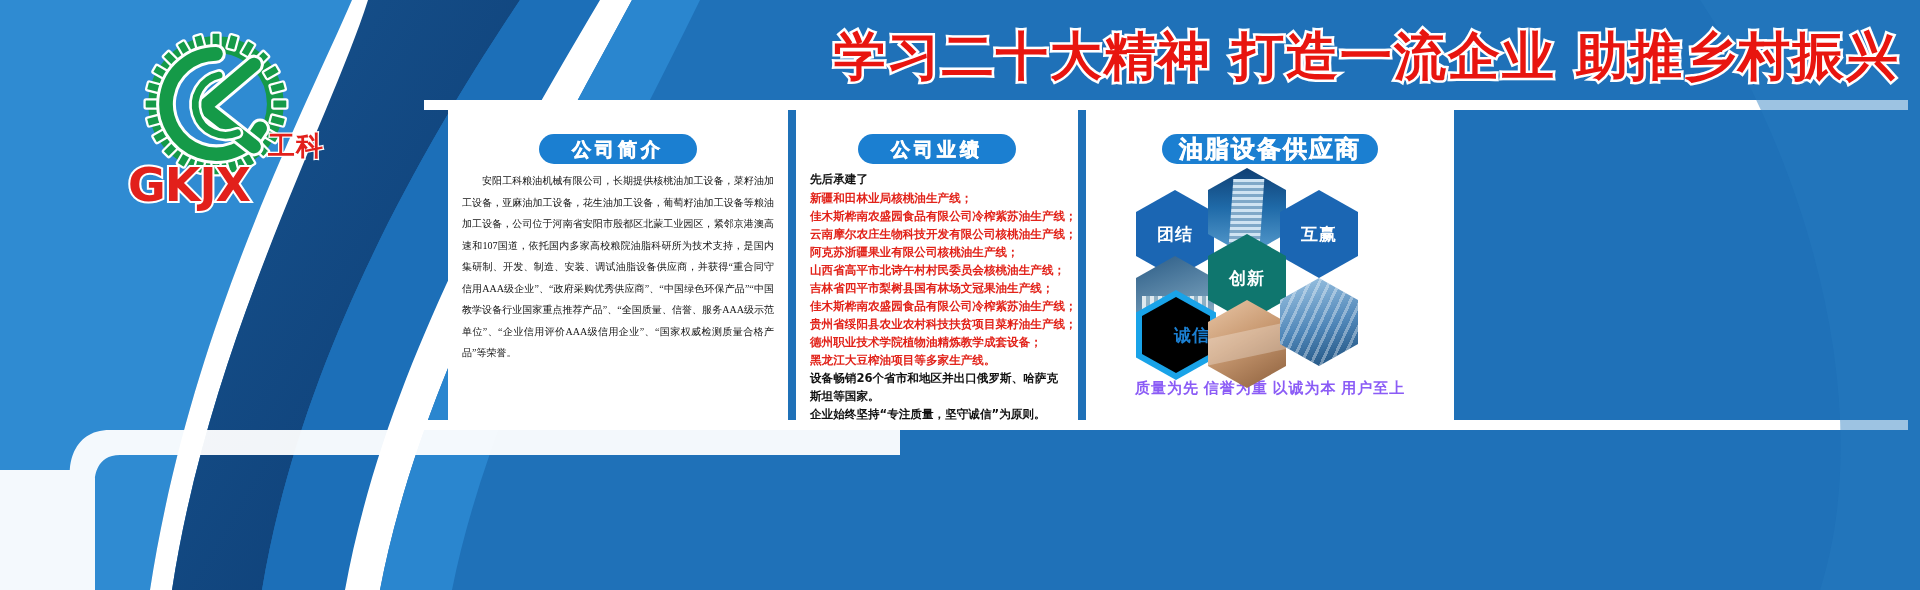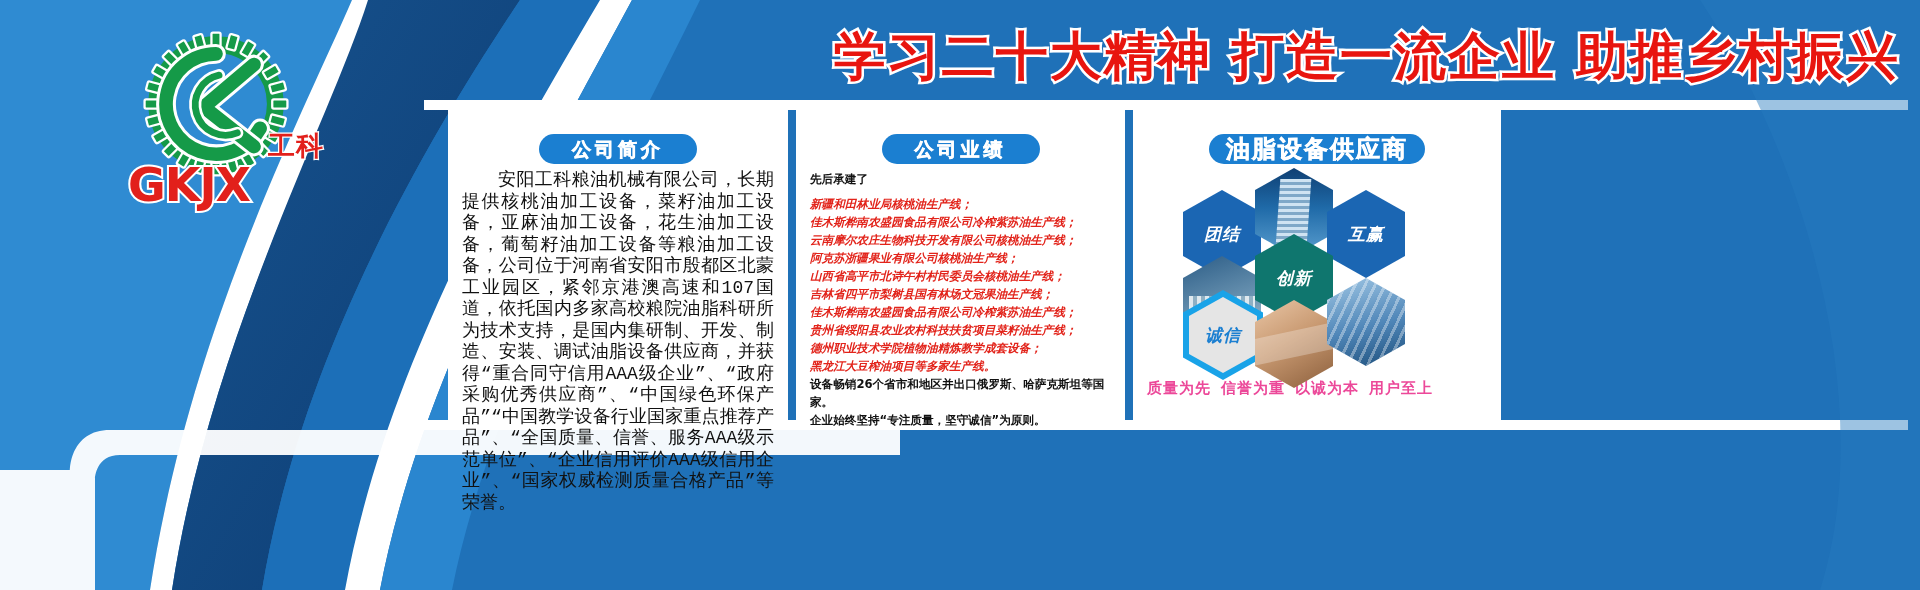--- a/index.html
+++ b/index.html
@@ -52,82 +52,82 @@
   .panels{
     position:absolute; left:448px; top:110px; width:1470px; height:310px;
     display:flex; gap:8px; z-index:9;
   }
   .panel{
     background:#ffffff;
     position:relative;
     padding:10px 14px 8px 14px;
   }
   .panel-a{ width:340px; }
-  .panel-b{ width:329px; }
+  .panel-b{ width:282px; }
   .panel-c{ width:368px; }
   .panel-head{
     margin:14px auto 6px auto;
     display:block;
     width:158px; height:30px; line-height:30px;
     border-radius:16px;
     background:#1b7fd1;
     color:#ffffff; font-weight:bold; font-size:19px;
     letter-spacing:4px; text-align:center;
     -webkit-text-stroke:0.6px #ffffff;
     font-family:"DejaVu Sans","Liberation Sans",sans-serif;
   }
   .panel-head.wide{ width:216px; letter-spacing:2px; font-size:24px; }
 
   .body-text{
-    font-size:18px; line-height:21.5px; color:#111;
+    font-size:10px; line-height:21.5px; color:#111;
     text-align:justify; text-indent:2em;
-    font-family:Liberation Mono, monospace;
+    font-family:Liberation Serif, serif;
     margin-top:4px;
   }
 
   .ach-intro{
     font-size:11.6px; line-height:18px; color:#111; font-weight:bold;
     font-family:"DejaVu Sans","Liberation Sans",sans-serif;
     margin-top:4px;
   }
-  .ach-list{ list-style:none; margin-top:7px;font-style:italic; }
+  .ach-list{ list-style:none; margin-top:1px; }
   .ach-list li{
     font-size:11.6px; line-height:18px; color:#e2231a; font-weight:bold;
     white-space:nowrap;
     font-family:"DejaVu Sans","Liberation Sans",sans-serif;
   }
   .ach-foot{
     font-size:11.6px; line-height:18px; color:#111; font-weight:bold;
     font-family:"DejaVu Sans","Liberation Sans",sans-serif;
   }
 
   
-  .hex-wrap{ position:relative; width:100%; height:205px; margin-top:2px;font-style:italic; }
+  .hex-wrap{ position:relative; width:100%; height:205px; margin-top:2px; }
   .hex{
     position:absolute; width:78px; height:88px;
     clip-path:polygon(50% 0%,100% 25%,100% 75%,50% 100%,0% 75%,0% 25%);
     display:flex; align-items:center; justify-content:center;
   }
   .hex-solid{ background:#1b66b3; }
   .hex-solid.light{ background:#0f766e; }
   .hex-label{
     color:#ffffff; font-size:17px; font-weight:bold; letter-spacing:1px;
     font-family:"DejaVu Sans","Liberation Sans",sans-serif;
   }
   .hex-outline{
     position:absolute; width:80px; height:90px;
     clip-path:polygon(50% 0%,100% 25%,100% 75%,50% 100%,0% 75%,0% 25%);
     background:#19a3e8;
     display:flex; align-items:center; justify-content:center;
   }
   .hex-outline .inner{
     width:68px; height:76px;
     clip-path:polygon(50% 0%,100% 25%,100% 75%,50% 100%,0% 75%,0% 25%);
-    background:#e5e5e5;
-    display:flex; align-items:center; justify-content:center;
+    background:#000000;
+    display:flex; align-items:center; justify-content:flex-end;
   }
   .hex-outline .inner span{
     color:#1b7fd1; font-size:17px; font-weight:bold; letter-spacing:1px;
     font-family:"DejaVu Sans","Liberation Sans",sans-serif;
   }
   .hex-photo{
     position:absolute; width:78px; height:88px;
     clip-path:polygon(50% 0%,100% 25%,100% 75%,50% 100%,0% 75%,0% 25%);
     overflow:hidden;
   }
@@ -142,23 +142,23 @@
   .ph-plant:after{ content:""; position:absolute; left:8%; top:45%; width:84%; height:35%;
       background:repeating-linear-gradient(90deg,#dfe9ef 0 4px,#8fb0c4 4px 8px); }
   .ph-hands{ background:linear-gradient(150deg,#e9c6a6 0%,#c99a72 45%,#8c5f3c 100%); position:relative;}
   .ph-hands:after{ content:""; position:absolute; left:-10%; top:35%; width:120%; height:30%;
       background:rgba(255,255,255,.28); transform:rotate(-12deg); }
   .ph-glass{ background:linear-gradient(165deg,#9fc6e4 0%,#4f86b8 55%,#1d4f7c 100%); position:relative;}
   .ph-glass:after{ content:""; position:absolute; inset:0;
       background:repeating-linear-gradient(115deg,rgba(255,255,255,.35) 0 3px,rgba(255,255,255,0) 3px 9px); }
 
   .slogan{
-    text-align:left; color:#ec4899; font-weight:bold; font-size:15px;
+    text-align:center; color:#8b5cf6; font-weight:bold; font-size:15px;
     letter-spacing:1px; margin-top:4px;
-    font-family:Liberation Mono, monospace;
+    font-family:Liberation Serif, serif;
     white-space:nowrap;
   }
 </style>
 </head>
 <body>
 
 <div class="bg-root">
   <svg class="bg-svg" viewBox="0 0 1920 590" preserveAspectRatio="none">
     <defs>
       <linearGradient id="gBlue" x1="0" y1="0" x2="1" y2="1">

